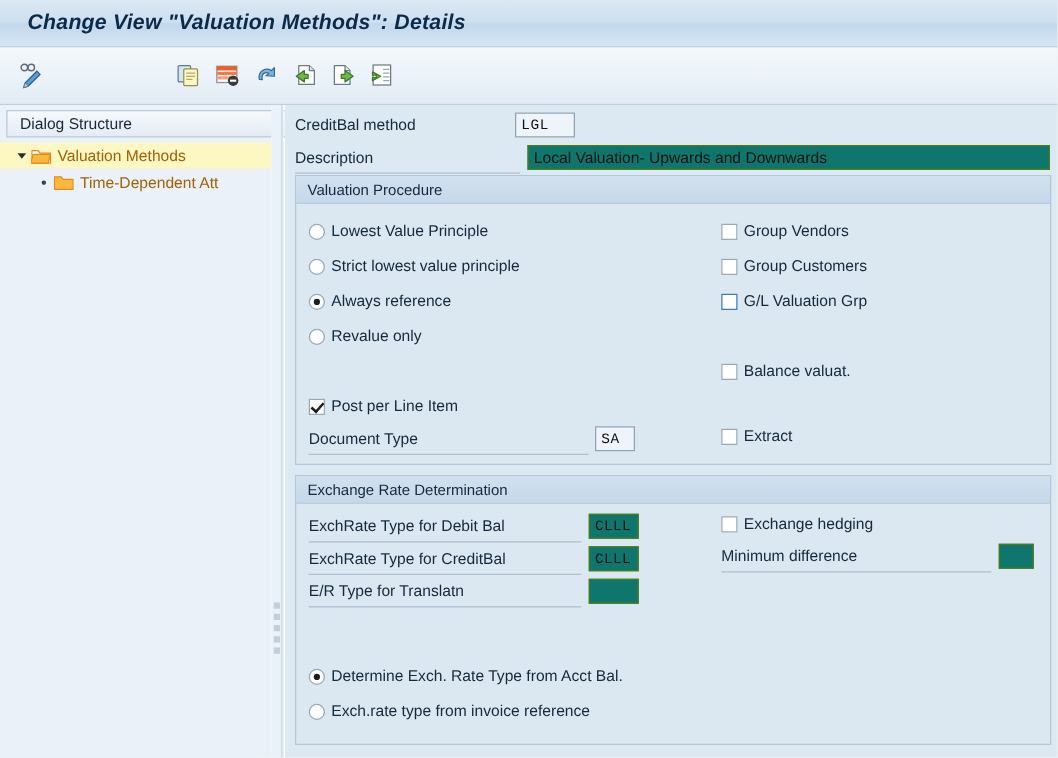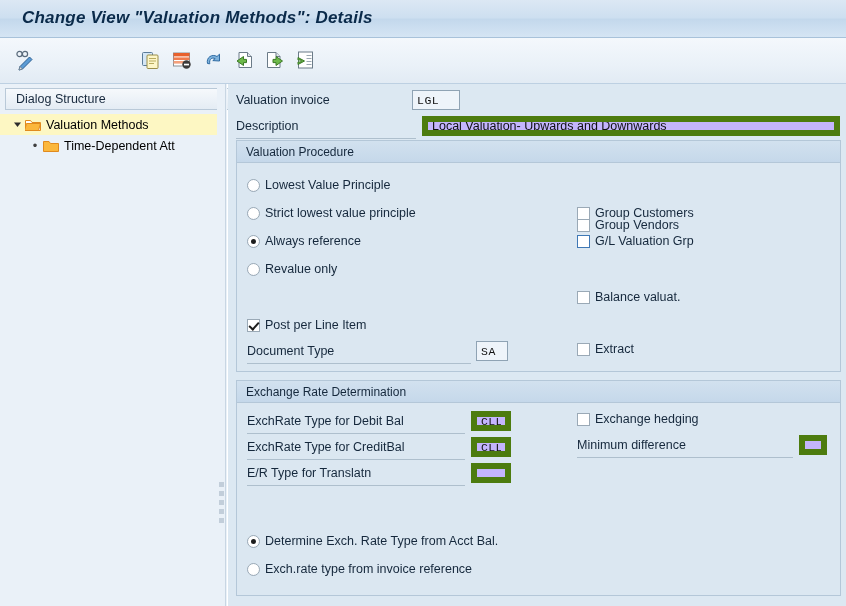--- a/index.html
+++ b/index.html
@@ -47,21 +47,21 @@
     position:absolute;left:5px;top:4px;width:224px;height:22px;
     background:linear-gradient(to bottom,#f6f9fc,#e4ecf4);
     border:1px solid #b9c9d8;
     box-sizing:border-box;
     display:flex;align-items:center;
   }
   #ds-header span{padding-left:10px;font-size:12.5px;color:#17293d;}
   #tree{position:absolute;left:0;top:30px;width:217px;}
   .tnode{height:21px;display:flex;align-items:center;white-space:nowrap;box-sizing:border-box;}
   .tnode.sel{background:#fdf7c3;}
-  .tnode .lbl{font-size:12.5px;color:#000000;}
+  .tnode .lbl{font-size:12.5px;color:#a16207;}
   .twist{width:14px;display:flex;align-items:center;justify-content:center;}
   .twist svg{display:block;}
   .bullet{width:14px;text-align:center;font-size:13px;color:#404040;line-height:1;}
   .fold{width:18px;display:flex;align-items:center;justify-content:center;margin-right:4px;}
   .indent1{padding-left:10px;}
   .indent2{padding-left:28px;}
 
   
   #splitter{
     position:absolute;left:217px;top:84px;width:10px;height:522px;
@@ -79,22 +79,22 @@
   }
 
   .row{position:absolute;height:24px;}
   .flab{font-size:12.5px;color:#15283c;white-space:nowrap;line-height:24px;}
 
   .ulfield{border-bottom:1px solid #aebfcd;}
 
   
   .inp{
     box-sizing:border-box;
-    border:6px solid #4d7c0f;
-    background:#c4b5fd;
+    border:1px solid #4d7c0f;
+    background:#0f766e;
     font-family:"Liberation Sans", sans-serif;
     font-size:12.5px;
     color:#111;
     padding:0 4px;
     outline:none;
     height:20px;
   }
   .inp.key{
     background:#eef4fa;
     border:1px solid #8fa3b4;
@@ -282,21 +282,21 @@
       <i></i>
       <i></i>
       <i></i>
   </div>
   <div id="split-line"></div>
 </div>
 
 <div id="main">
 
   <div class="row" style="left:8px;top:4px;width:600px;">
-    <div class="flab" style="position:absolute;left:0;top:0;">Valuation invoice</div>
+    <div class="flab" style="position:absolute;left:0;top:0;">CreditBal method</div>
     <input class="inp key" style="position: absolute; left: 176px; top: 2px; width: 48px;" readonly="" value="LGL">
   </div>
 
   <div class="row" style="left:8px;top:30px;width:605px;">
     <div class="flab ulfield" style="position:absolute;left:0;top:0;width:180px;">Description</div>
     <input class="inp" style="position: absolute; left: 186px; top: 2px; width: 418px;" value="Local Valuation- Upwards and Downwards">
   </div>
 
   <div class="gbox" style="left:8px;top:56px;width:605px;height:232px;">
     <div class="ghead">
@@ -323,21 +323,21 @@
     <div class="ctl" style="left:10px;top:174px;">
       <span class="cbox on"></span>
       <span class="ctltxt">Post per Line Item</span>
     </div>
 
     <div class="row" style="left:10px;top:200px;width:330px;">
       <div class="flab ulfield" style="position:absolute;left:0;top:-2px;width:224px;">Document Type</div>
       <input class="inp key" style="position: absolute; left: 229px; top: 0px; width: 32px;" value="SA">
     </div>
 
-    <div class="ctl" style="left:340px;top:34px;margin-top:40px;">
+    <div class="ctl" style="left:340px;top:34px;">
       <span class="cbox"></span>
       <span class="ctltxt">Group Vendors</span>
     </div>
     <div class="ctl" style="left:340px;top:62px;">
       <span class="cbox"></span>
       <span class="ctltxt">Group Customers</span>
     </div>
     <div class="ctl" style="left:340px;top:90px;">
       <span class="cbox focus"></span>
       <span class="ctltxt">G/L Valuation Grp</span>

